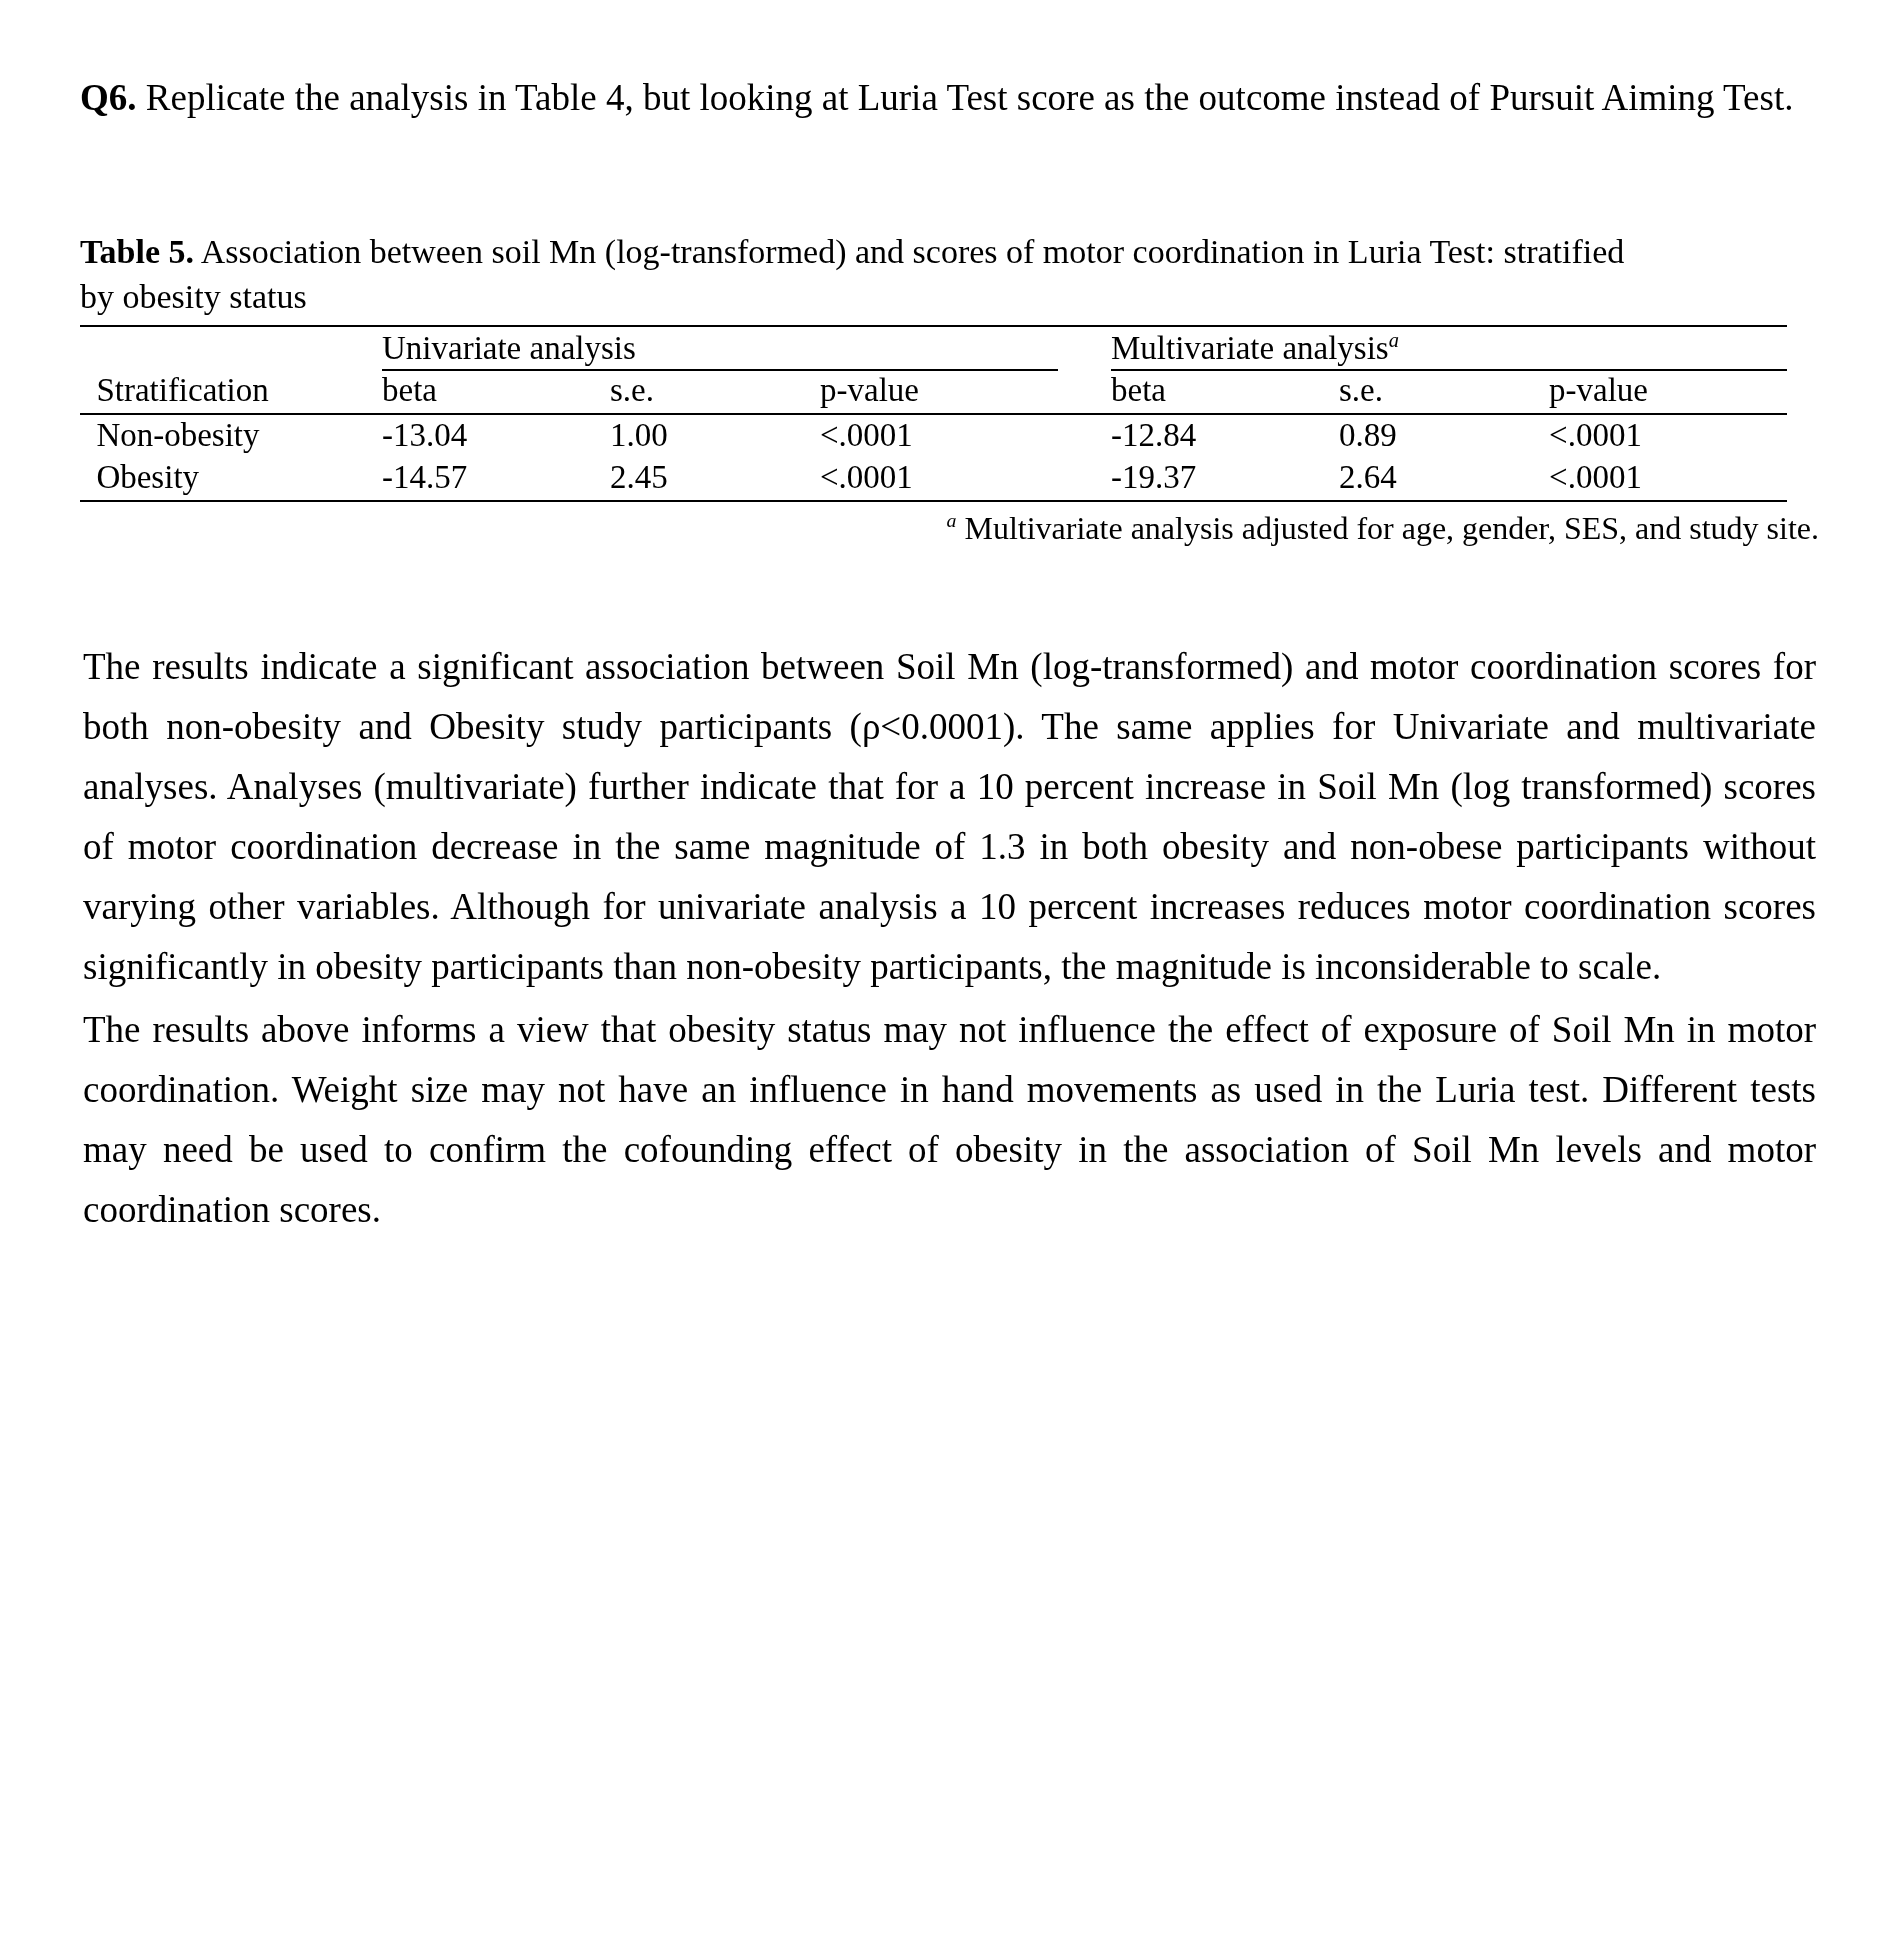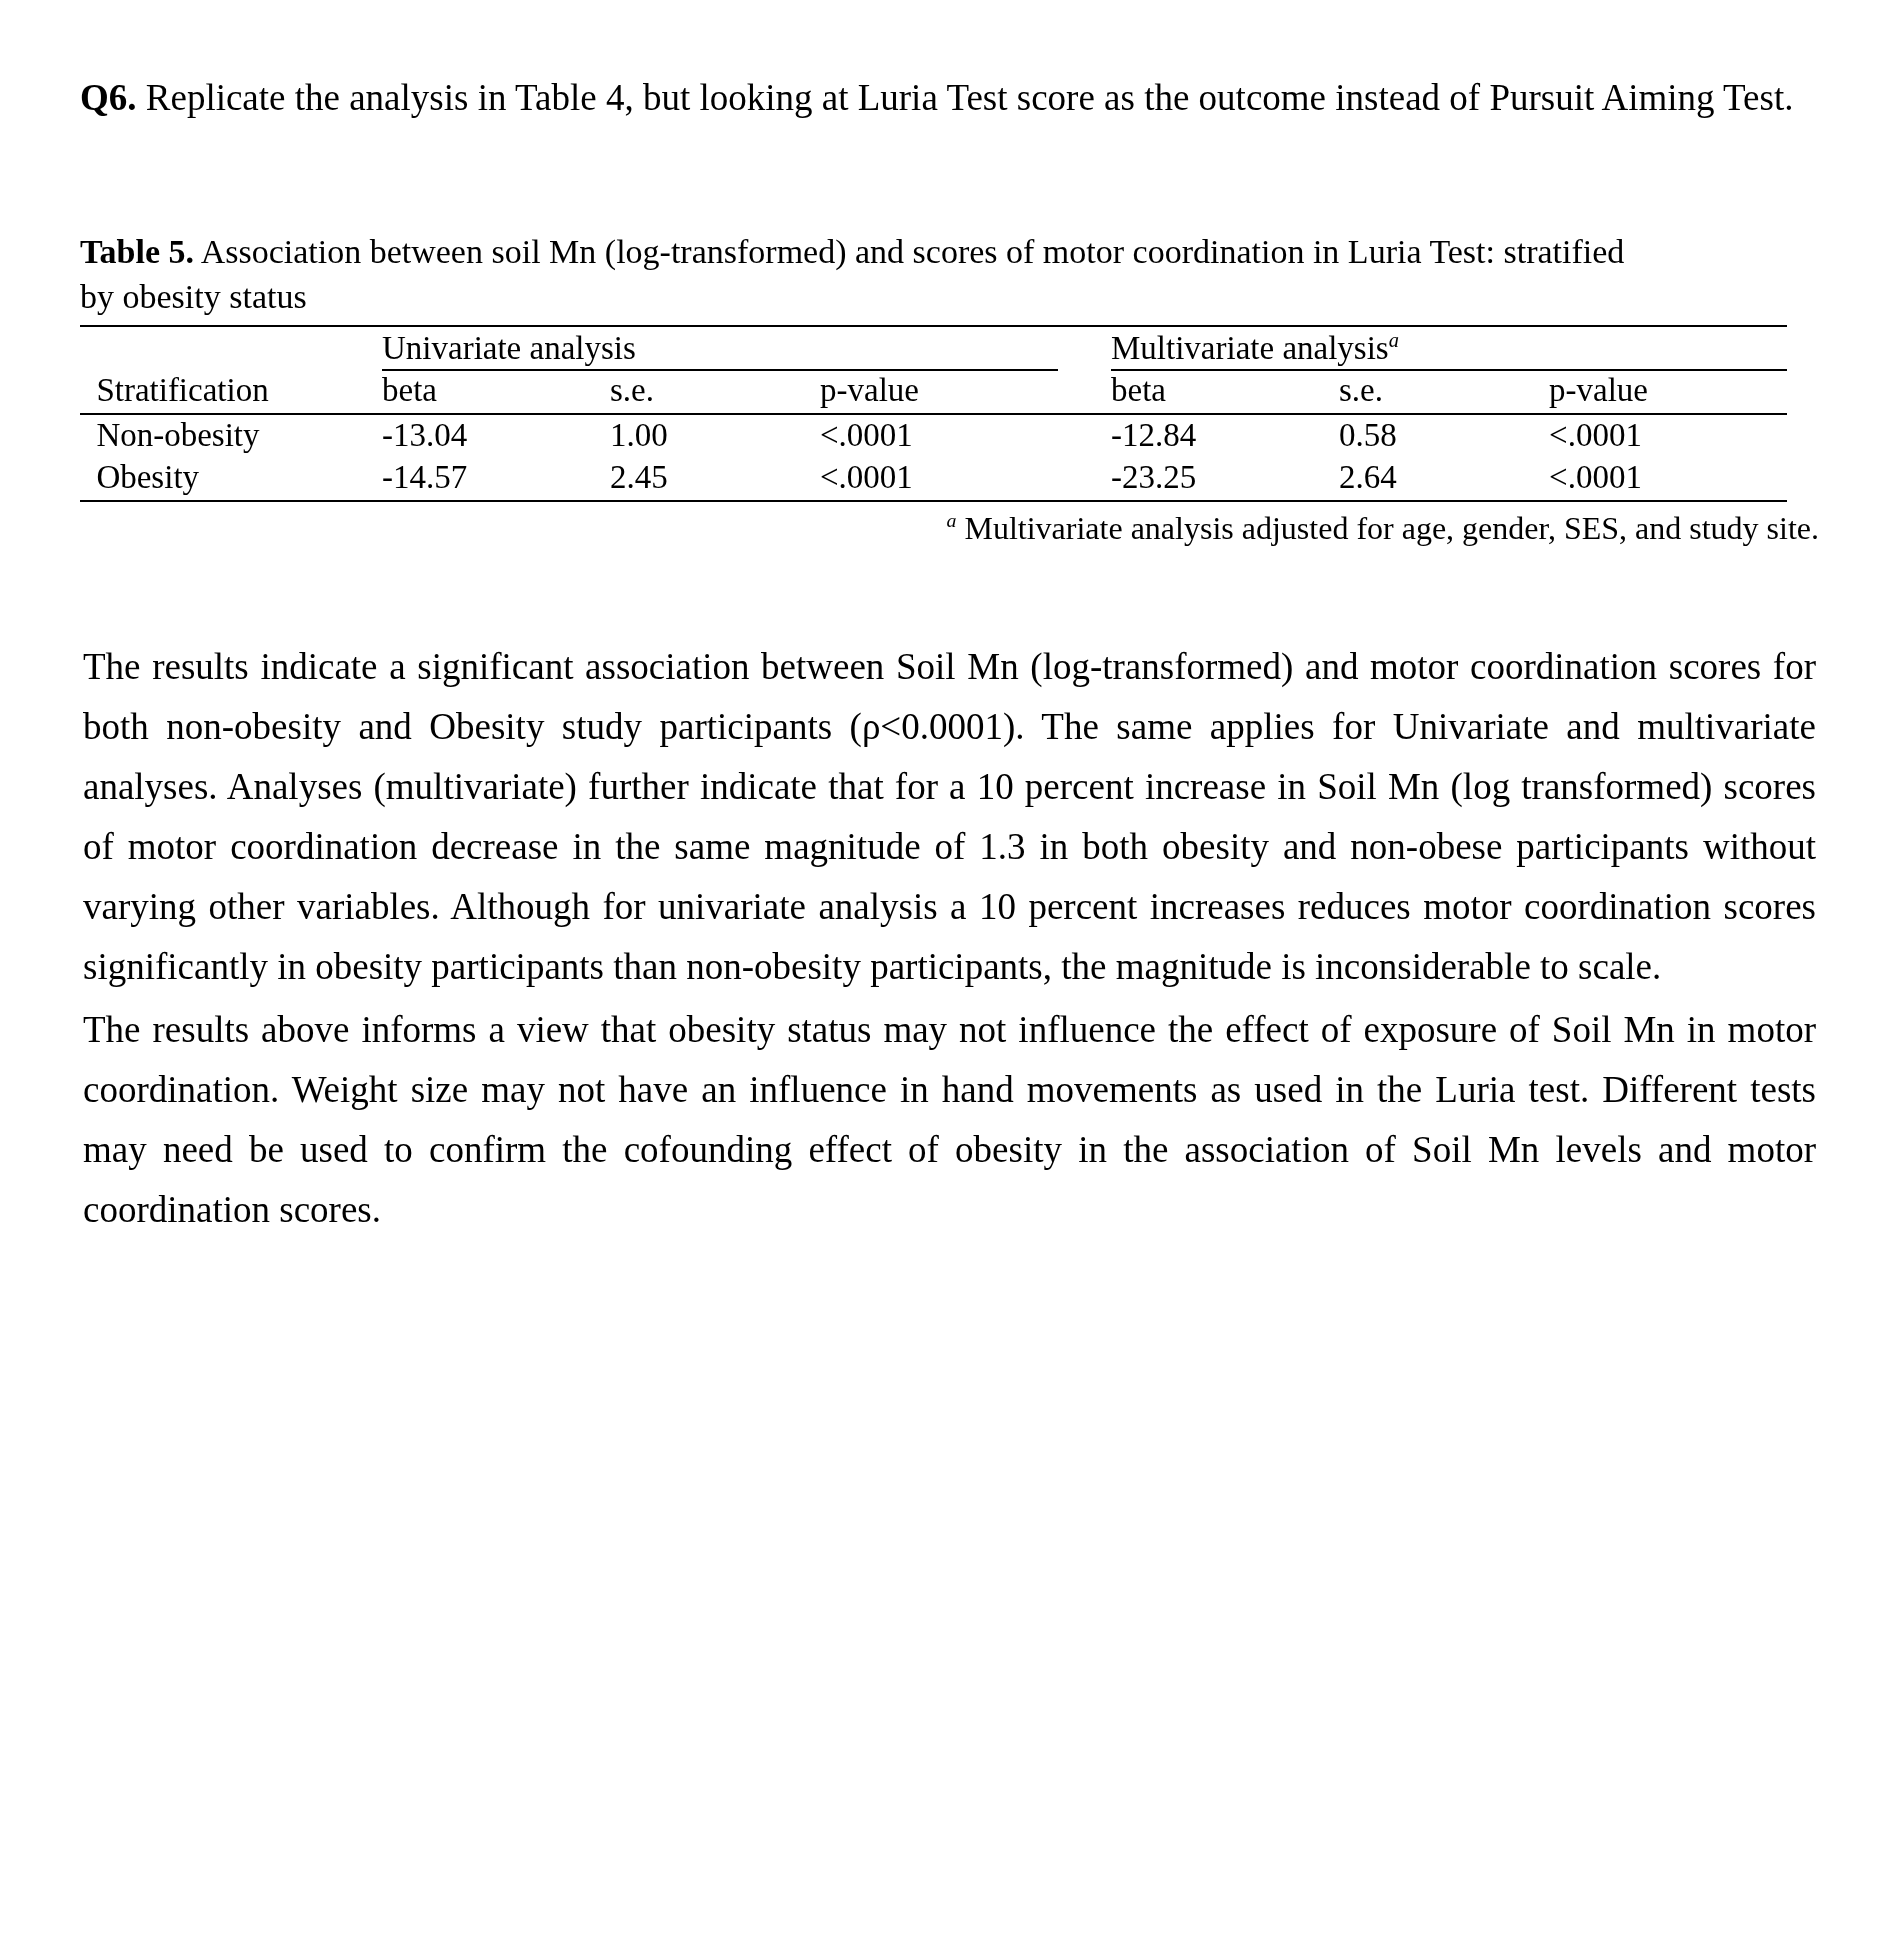--- a/index.html
+++ b/index.html
@@ -154,30 +154,30 @@
           <td>s.e.</td>
           <td>p-value</td>
         </tr>
         <tr>
           <td class="col-strat">Non-obesity</td>
           <td>-13.04</td>
           <td>1.00</td>
           <td>&lt;.0001</td>
           <td></td>
           <td>-12.84</td>
-          <td>0.58</td>
+          <td>0.89</td>
           <td>&lt;.0001</td>
         </tr>
         <tr class="rule-bottom">
           <td class="col-strat">Obesity</td>
           <td>-14.57</td>
           <td>2.45</td>
           <td>&lt;.0001</td>
           <td></td>
-          <td>-23.25</td>
+          <td>-19.37</td>
           <td>2.64</td>
           <td>&lt;.0001</td>
         </tr>
       </tbody>
     </table>
 
     <p class="footnote">
       <span class="fnmark">a</span><span> Multivariate analysis adjusted for age, gender, SES, and study site.</span>
     </p>
   </div>

